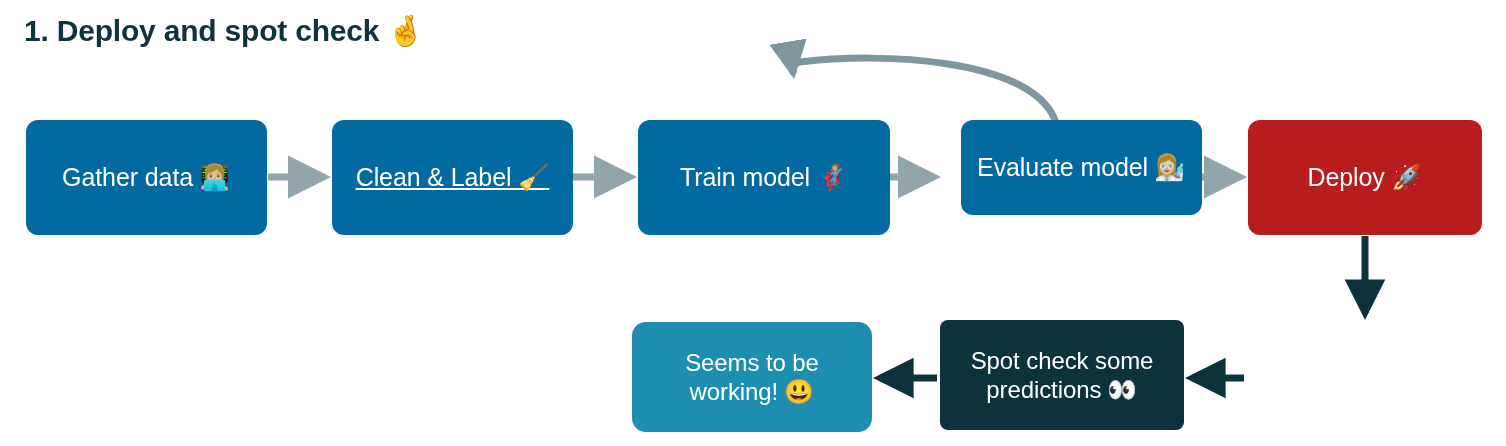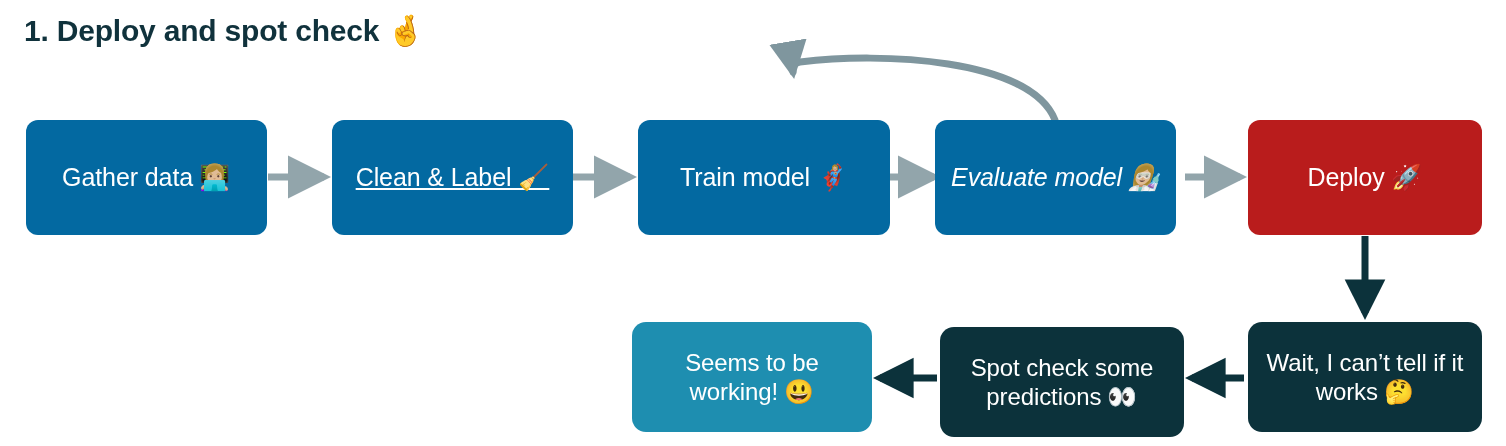--- a/index.html
+++ b/index.html
@@ -118,23 +118,22 @@
       <line x1="937" y1="378" x2="880" y2="378" stroke="#0c323b" stroke-width="7" marker-end="url(#ah-dark)"></line>
     </g>
   </svg>
 
   <div class="node fill-grey" style="left:26px; top:120px; width:241px; height:115px;">Gather data 👩🏼‍💻</div>
 
   <div class="node fill-grey" style="left:332px; top:120px; width:241px; height:115px;text-decoration:underline;">Clean &amp; Label 🧹</div>
 
   <div class="node fill-grey" style="left:638px; top:120px; width:252px; height:115px;">Train model 🦸🏼‍♀️</div>
 
-  <div class="node fill-grey" style="left:935px; top:120px; width:241px; height:115px;font-style:italic;">Evaluate model 👩🏼‍🔬</div>
+  <div class="node fill-grey" style="left:961px; top:120px; width:241px; height:95px;">Evaluate model 👩🏼‍🔬</div>
 
   <div class="node fill-coral" style="left:1248px; top:120px; width:234px; height:115px;">Deploy 🚀</div>
 
   <div class="node small fill-teal" style="left:632px; top:322px; width:240px; height:110px;">Seems to be working! 😃</div>
 
-  <div class="node small fill-dark" style="left:940px; top:327px; width:244px; height:110px;">Spot check some predictions 👀</div>
+  <div class="node small fill-dark" style="left:940px; top:320px; width:244px; height:110px;border-radius:8px;">Spot check some predictions 👀</div>
 
-  <div class="node small fill-dark" style="left:1248px; top:322px; width:234px; height:110px;">Wait, I can’t tell if it works 🤔</div>
 
 </div>
 
 </body></html>

